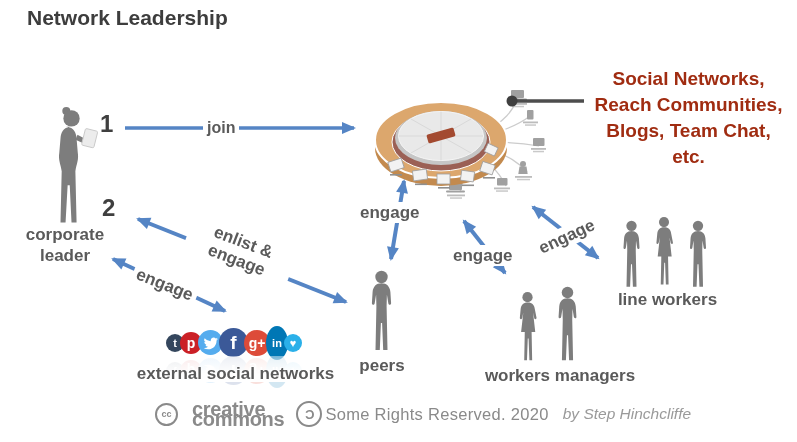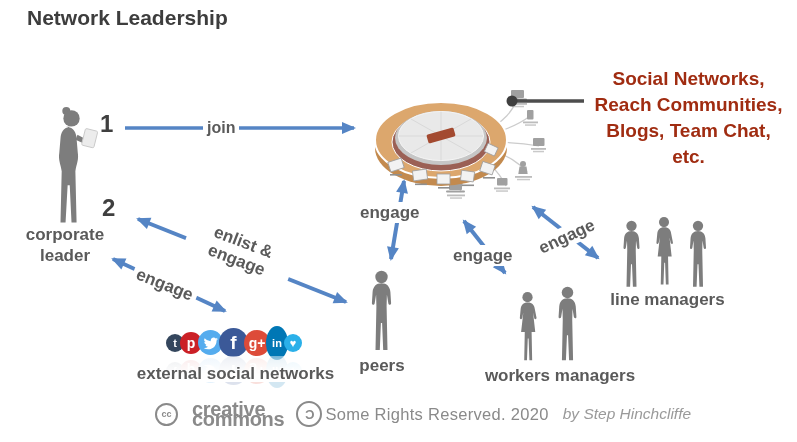--- a/index.html
+++ b/index.html
@@ -215,21 +215,21 @@
   </div>
   <div class="lbl rot onwhite" style="left:131px;top:274px;transform:rotate(22deg)">engage</div>
   <div class="lbl onwhite" style="left:356px;top:202px">engage</div>
   <div class="lbl onwhite" style="left:449px;top:245px">engage</div>
   <div class="lbl rot onwhite" style="left:533px;top:226px;transform:rotate(-25deg)">engage</div>
 
   <div class="lbl" style="left:16px;top:224px;width:98px">corporate leader</div>
   <div class="lbl" style="left:128px;top:363px;width:215px">external social networks</div>
   <div class="lbl" style="left:350px;top:355px;width:64px">peers</div>
   <div class="lbl" style="left:478px;top:365px;width:164px">workers managers</div>
-  <div class="lbl" style="left:600px;top:289px;width:135px">line managers</div>
+  <div class="lbl" style="left:600px;top:289px;width:135px">line workers</div>
 
   <div class="abs social-row">
       <span class="sicon" style="background: rgb(52, 70, 93);">t</span>
       <span class="sicon" style="background: rgb(203, 32, 38);">p</span>
       <span class="sicon" style="background: rgb(85, 172, 238);">
         <svg viewBox="0 0 24 24">
           <path fill="#fff" d="M22.5 5.9c-.8.35-1.6.6-2.5.7.9-.55 1.6-1.4 1.9-2.4-.85.5-1.8.9-2.8 1.1a4.4 4.4 0 0 0-7.6 3 4.4 4.4 0 0 0 .1 1A12.5 12.5 0 0 1 2.5 4.7a4.4 4.4 0 0 0 1.35 5.9c-.7 0-1.4-.2-2-.55v.05a4.4 4.4 0 0 0 3.55 4.3c-.65.2-1.35.2-2 .1a4.4 4.4 0 0 0 4.1 3.05A8.9 8.9 0 0 1 1 19.4a12.5 12.5 0 0 0 6.75 2c8.1 0 12.55-6.7 12.55-12.55v-.55c.85-.6 1.6-1.4 2.2-2.3z"></path>
         </svg>
       </span>
       <span class="sicon" style="background: rgb(59, 89, 152);">f</span>

